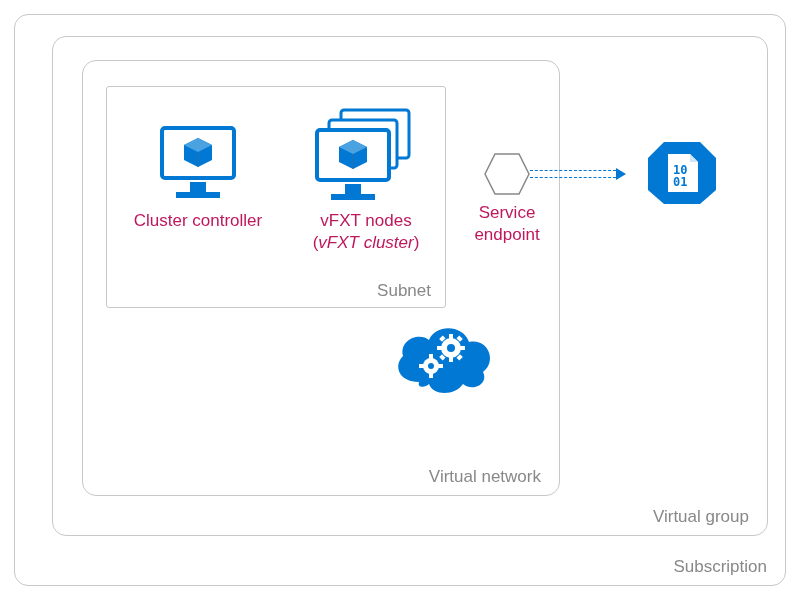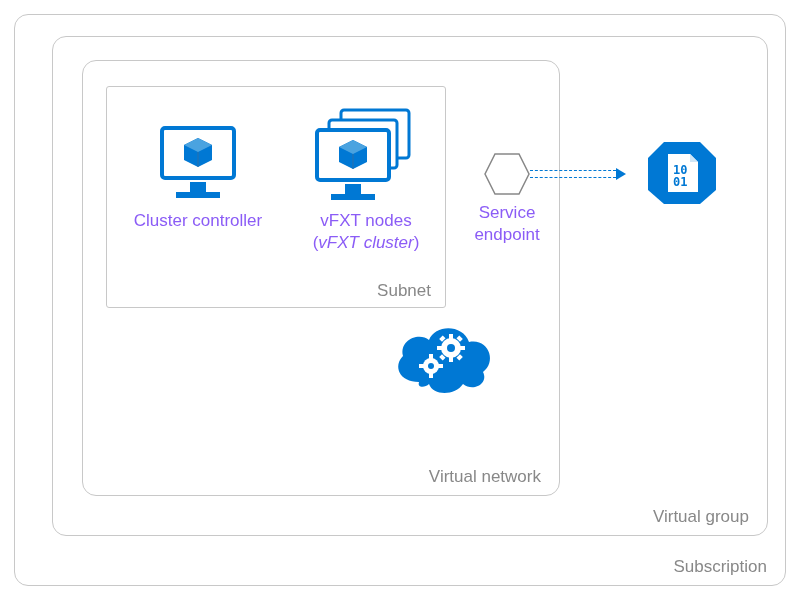--- a/index.html
+++ b/index.html
@@ -27,21 +27,21 @@
   .subscription { left: 14px; top: 14px; width: 772px; height: 572px; }
   .resource-group { left: 52px; top: 36px; width: 716px; height: 500px; }
   .vnet { left: 82px; top: 60px; width: 478px; height: 436px; }
   .subnet { left: 106px; top: 86px; width: 340px; height: 222px; border-radius: 3px; }
   .subnet .box-label { right: 14px; bottom: 6px; }
 
   .item {
     position: absolute;
     text-align: center;
     font-size: 17px;
-    color: #8b5cf6;
+    color: #be185d;
     line-height: 1.3;
   }
   .item .caption { }
 
   .arrow-line {
     position: absolute;
     border-top: 1px dashed #0078d4;
     border-bottom: 1px dashed #0078d4;
     height: 8px;
   }

